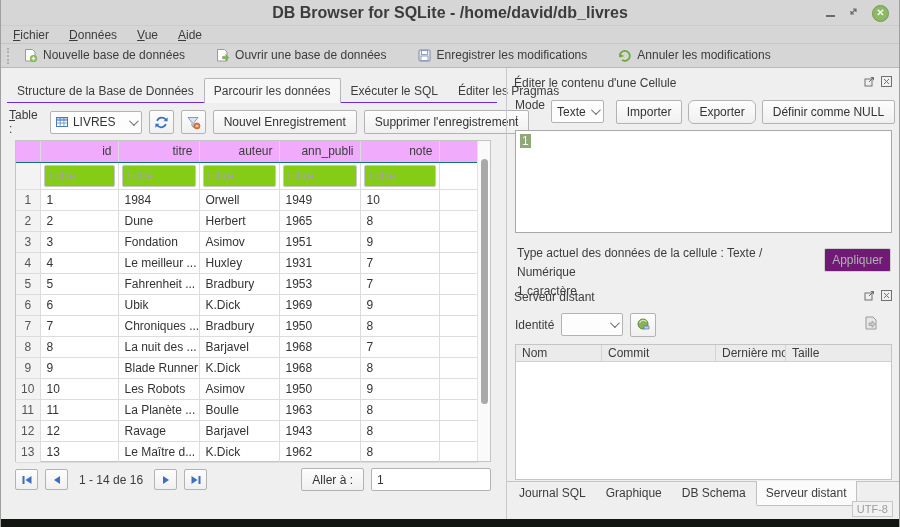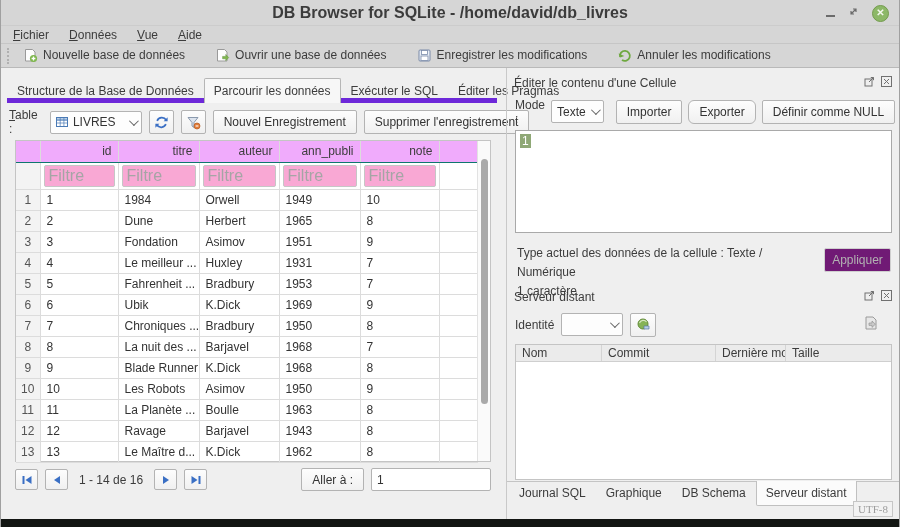--- a/index.html
+++ b/index.html
@@ -30,22 +30,22 @@
   .toolbar-handle { width:4px; height:16px; border-left:2px dotted #b0b0b0; margin:0 6px 0 2px; }
   .tool-item { display:flex; align-items:flex-start; gap:5px; padding:0 6px; margin-right:18px; color:#3c3c3c; }
   .tool-item svg { flex:0 0 auto; }
 
   
   .main { position:absolute; top:68px; left:0; right:0; bottom:8px; }
   .left-panel  { position:absolute; left:0; top:0; width:500px; bottom:0; }
   .right-panel { position:absolute; left:505px; right:0; top:0; bottom:0; border-left:1px solid #c9c9c9; }
 
   
-  .tabbar { position:absolute; left:6px; right:4px; top:9px; height:26px; display:flex; align-items:flex-start;
-            border-bottom:5px solid #6d28d9; }
+  .tabbar { position:absolute; left:6px; right:4px; top:9px; height:26px; display:flex; align-items:flex-end;
+            border-bottom:1px solid #6d28d9; }
   .tab { position:relative; top:1px; padding:5px 9px 5px; color:#3c3c3c; white-space:nowrap; border:1px solid transparent; border-bottom:none; }
   .tab.active { background:#f7f7f7; border-color:#b6b6b6; border-radius:2px 2px 0 0; }
 
   
   .browse-controls { position:absolute; left:8px; top:41px; height:26px; display:flex; align-items:center; gap:7px; }
   .lbl { color:#3c3c3c; }
   .select { height:23px; background:#fdfdfd; border:1px solid #b3b3b3; border-radius:2px; display:flex;
             align-items:center; padding:0 5px; gap:5px; }
   .table-select { width:95px; }
   .select .grow { flex:1; }
@@ -58,21 +58,21 @@
   
   .grid-wrap { position:absolute; left:14px; top:72px; width:476px; height:322px;
                background:#fff; border:1px solid #c4c4c4; }
   table.grid { border-collapse:collapse; table-layout:fixed; width:462px; }
   .grid th, .grid td { border-right:1px solid #dcdcdc; border-bottom:1px solid #dcdcdc;
                        padding:2px 6px; height:21px; white-space:nowrap; overflow:hidden; font-weight:normal; text-align:left; font-size:12px; }
   .grid th { background:#f0abfc; text-align:right; border-bottom:1px solid #0f766e; color:#3c3c3c; }
   .grid td.rownum { background:#f3f3f3; color:#555; text-align:center; padding:2px 2px; }
   .grid .filter-row td { padding:2px 3px; height:25px; }
   .grid .filter-row input { width:100%; height:20px; border:1px solid #c6c6c6; border-radius:2px; padding:10px 4px;
-                            font-family:"Liberation Sans",sans-serif; font-size:16px; color:#333; background:#f9a8d4; }
+                            font-family:"Liberation Sans",sans-serif; font-size:12px; color:#333; background:#84cc16; }
   .grid .filter-row input::placeholder { color:#a5a5a5; }
   .grid td.filler, .grid th.filler { border-right:none; }
   .vscroll { position:absolute; right:0; top:0; bottom:0; width:13px; background:#fafafa; border-left:1px solid #e2e2e2; }
   .vthumb { position:absolute; left:3px; width:7px; border-radius:4px; background:#a9a9a9; }
 
   
   .pager { position:absolute; left:14px; right:10px; top:399px; height:25px; display:flex; align-items:center; gap:7px; }
   .nav-btn { width:23px; height:21px; border:1px solid #b3b3b3; border-radius:2px; background:linear-gradient(#fdfdfd,#f0f0f0);
              display:flex; align-items:center; justify-content:center; }
   .range-lbl { margin:0 4px; color:#3c3c3c; }
@@ -100,21 +100,21 @@
   .remote-head { display:flex; background:#ebebeb; border-bottom:1px solid #cfcfcf; height:17px; }
   .remote-head > div { padding:1px 6px; border-right:1px solid #d4d4d4; white-space:nowrap; overflow:hidden; color:#3c3c3c; }
 
   
   .bottom-tabbar { position:absolute; left:0; right:0; bottom:13px; height:25px; display:flex; align-items:flex-start;
                    border-top:1px solid #c4c4c4; padding-left:2px; }
   .btab { position:relative; top:-1px; padding:5px 9px; color:#3c3c3c; white-space:nowrap; border:1px solid transparent; border-top:none; }
   .btab.active { background:#fbfbfb; border-color:#c0c0c0; border-radius:0 0 2px 2px; }
 
   
-  .statusbar { position:absolute; right:6px; bottom:10px;font-family:Liberation Serif, serif; }
+  .statusbar { position:absolute; right:6px; bottom:10px; }
   .enc-chip { border:1px solid #c6c6c6; background:#f2f2f2; color:#9c9c9c; font-size:11px; padding:0 4px; height:16px;
               display:flex; align-items:center; }
   .bottom-strip { position:absolute; left:0; right:0; bottom:0; height:8px; background:#121512; }
 </style>
 </head>
 <body>
 
 <div class="window">
 
   <div class="titlebar">

